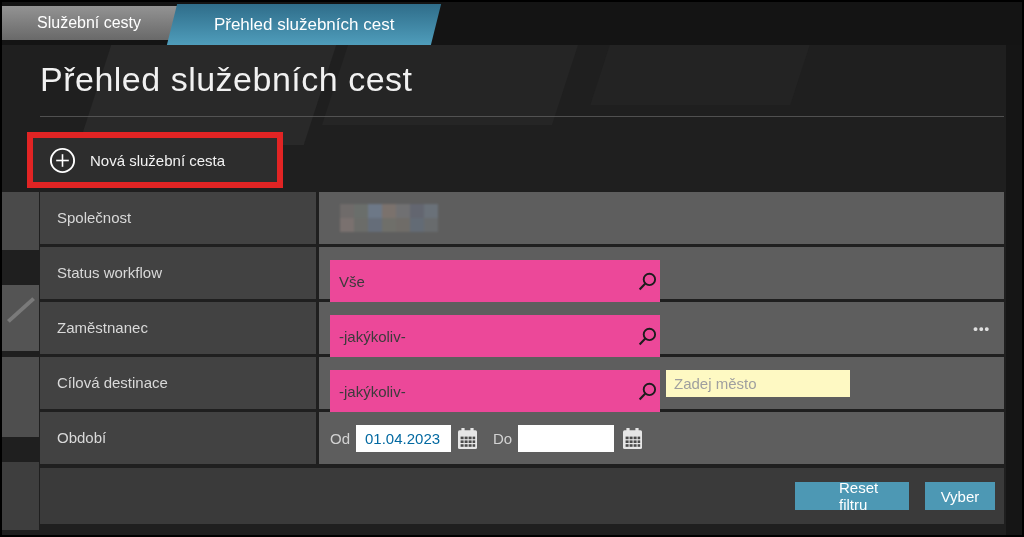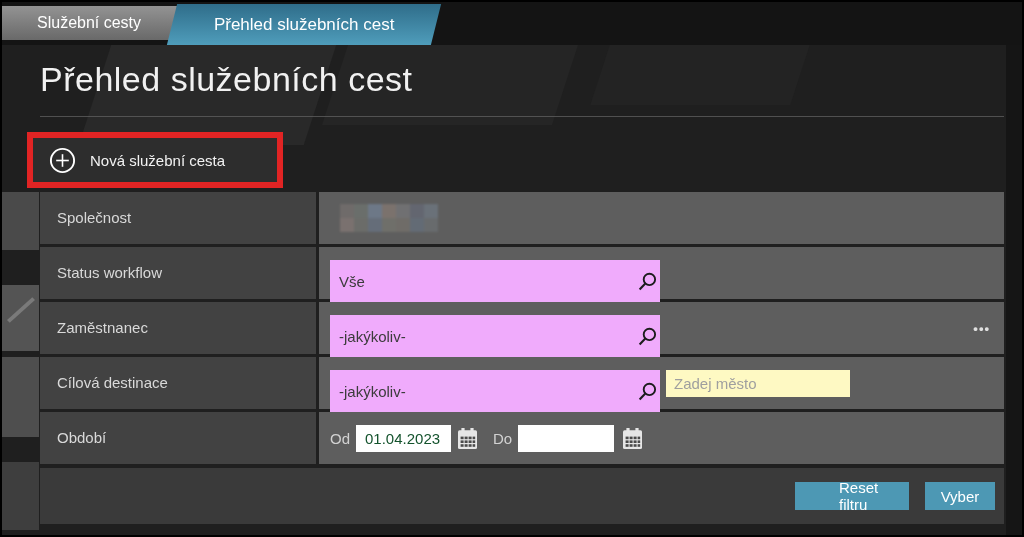--- a/index.html
+++ b/index.html
@@ -37,34 +37,34 @@
   .annotation{ position:absolute; left:27px; top:132px; width:256px; height:56px; border:6px solid #e12424; background:#2d2d2d; z-index:6; display:flex; align-items:center; cursor:pointer; }
   .annotation .plus{ margin-left:16px; width:27px; height:27px; flex:0 0 auto; }
   .annotation .btxt{ margin-left:14px; font-size:15px; color:#f2f2f2; white-space:nowrap; }
 
   
   .filter-table{ position:absolute; left:40px; top:192px; width:964px; z-index:4; }
   .frow{ display:flex; height:52px; margin-bottom:3px; }
   .fcell-label{ width:276px; margin-right:3px; background:#424242; color:#d9d9d9; font-size:15px; line-height:52px; padding-left:17px; }
   .fcell-value{ flex:1; background:#5e5e5e; position:relative; }
 
-  .combo{ position:absolute; left:11px; top:13px; width:330px; height:43px; background:#f0abfc; display:flex; align-items:center; cursor:pointer; }
+  .combo{ position:absolute; left:11px; top:13px; width:330px; height:43px; background:#ec4899; display:flex; align-items:center; cursor:pointer; }
   .combo .ctext{ flex:1; font-size:15px; color:#3b3b3b; padding-left:9px; white-space:nowrap; overflow:hidden; }
   .combo .cicon{ flex:0 0 auto; width:22px; height:22px; margin-right:2px; }
 
   .mosaic{ position:absolute; left:21px; top:12px; width:98px; height:28px; display:grid; grid-template-columns:repeat(7,14px); grid-template-rows:repeat(2,14px); filter:blur(1px); }
 
   .more-btn{ position:absolute; right:14px; top:50%; transform:translateY(-50%); color:#e0e0e0; font-size:13px; font-weight:bold; letter-spacing:1px; cursor:pointer; line-height:1; }
 
   .city-input{ position:absolute; left:347px; top:13px; width:184px; height:27px; border:none; outline:none; background:#fef9c3; font-size:15px; color:#3b3b3b; padding:0 8px; font-family:inherit; }
   .city-input::placeholder{ color:#9f9f9f; }
 
   .period-wrap{ position:absolute; inset:0; display:flex; align-items:center; padding-left:11px; }
   .mini-label{ color:#d2d2d2; font-size:15px; }
-  .date-input{ height:27px; border:none; outline:none; background:#fff; font-size:15px; color:#14532d; padding:0 9px; font-family:inherit; }
+  .date-input{ height:27px; border:none; outline:none; background:#fff; font-size:15px; color:#0369a1; padding:0 9px; font-family:inherit; }
   .date-from{ width:95px; margin-left:6px; }
   .date-to{ width:96px; margin-left:6px; }
   .cal{ width:19px; height:21px; margin-left:7px; flex:0 0 auto; cursor:pointer; }
   .do-label{ margin-left:16px; }
   .cal2{ margin-left:9px; }
 
   
   .footer{ position:absolute; left:40px; top:468px; width:964px; height:56px; background:#3a3a3a; z-index:4; }
   .btn{ position:absolute; top:14px; height:28px; background:#4d98b4; color:#fff; font-size:15px; display:flex; align-items:center; justify-content:center; cursor:pointer; }
   .btn-reset{ right:95px; width:114px;padding-left:44px; }

